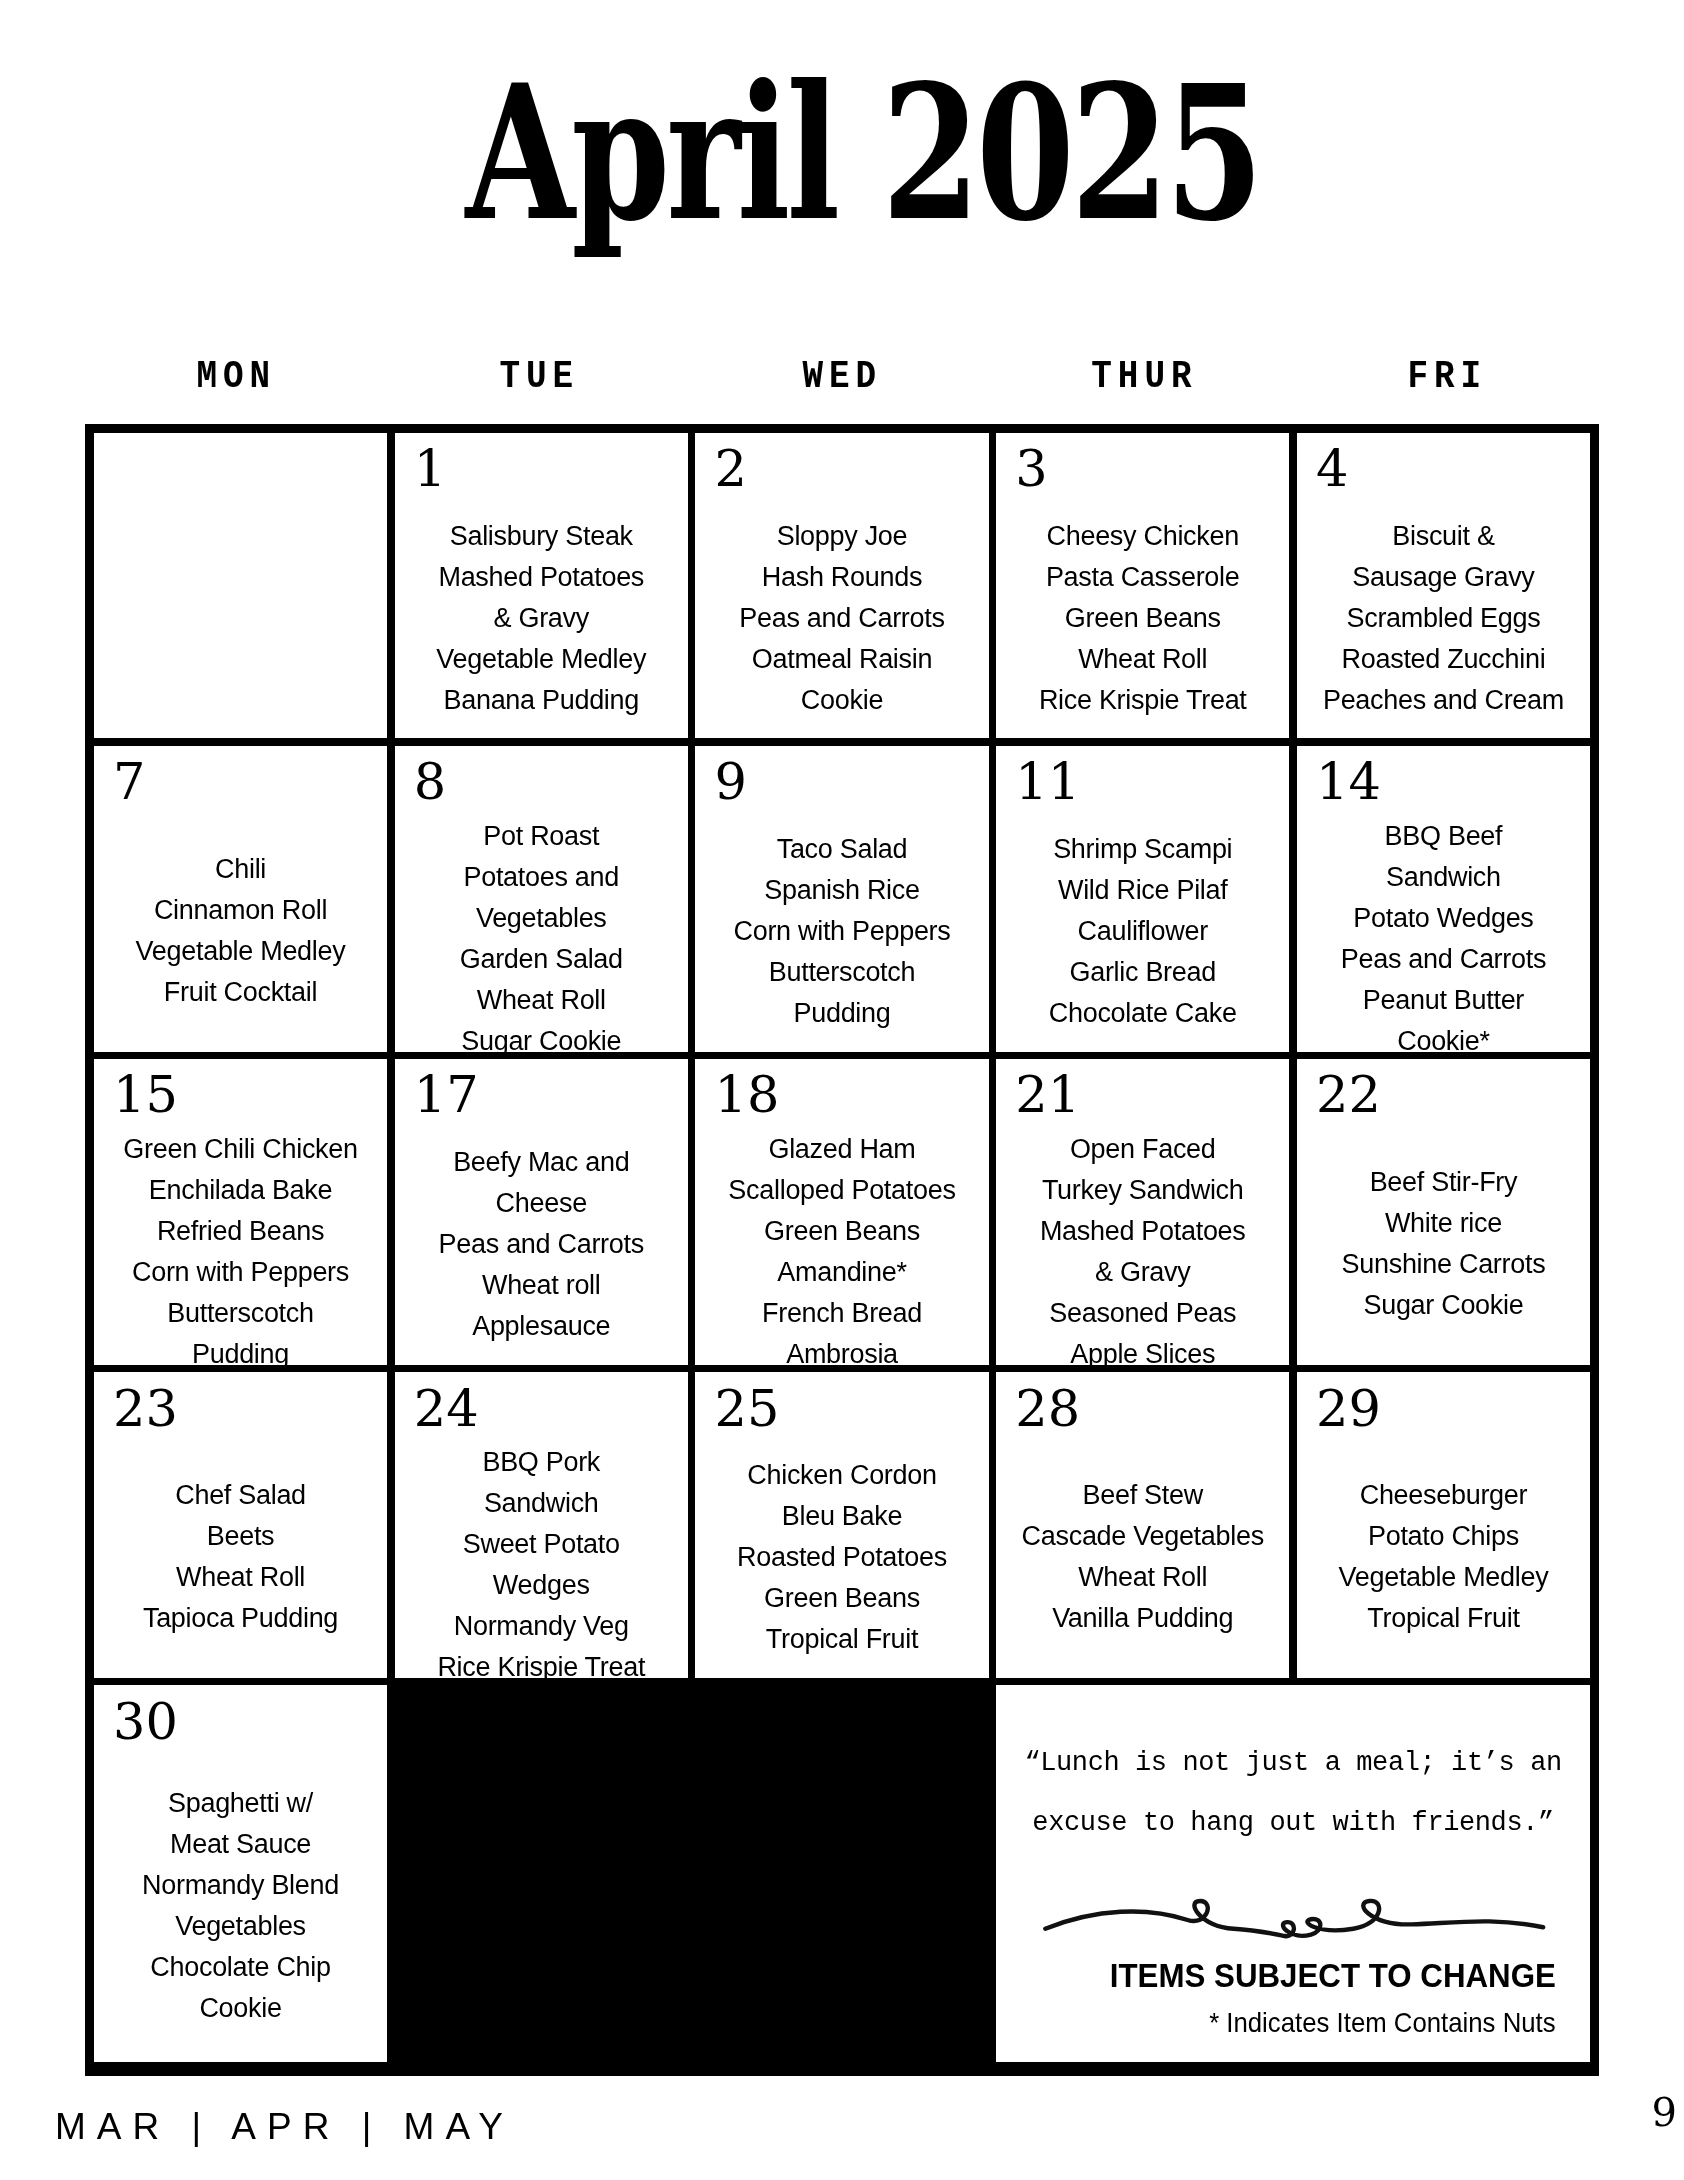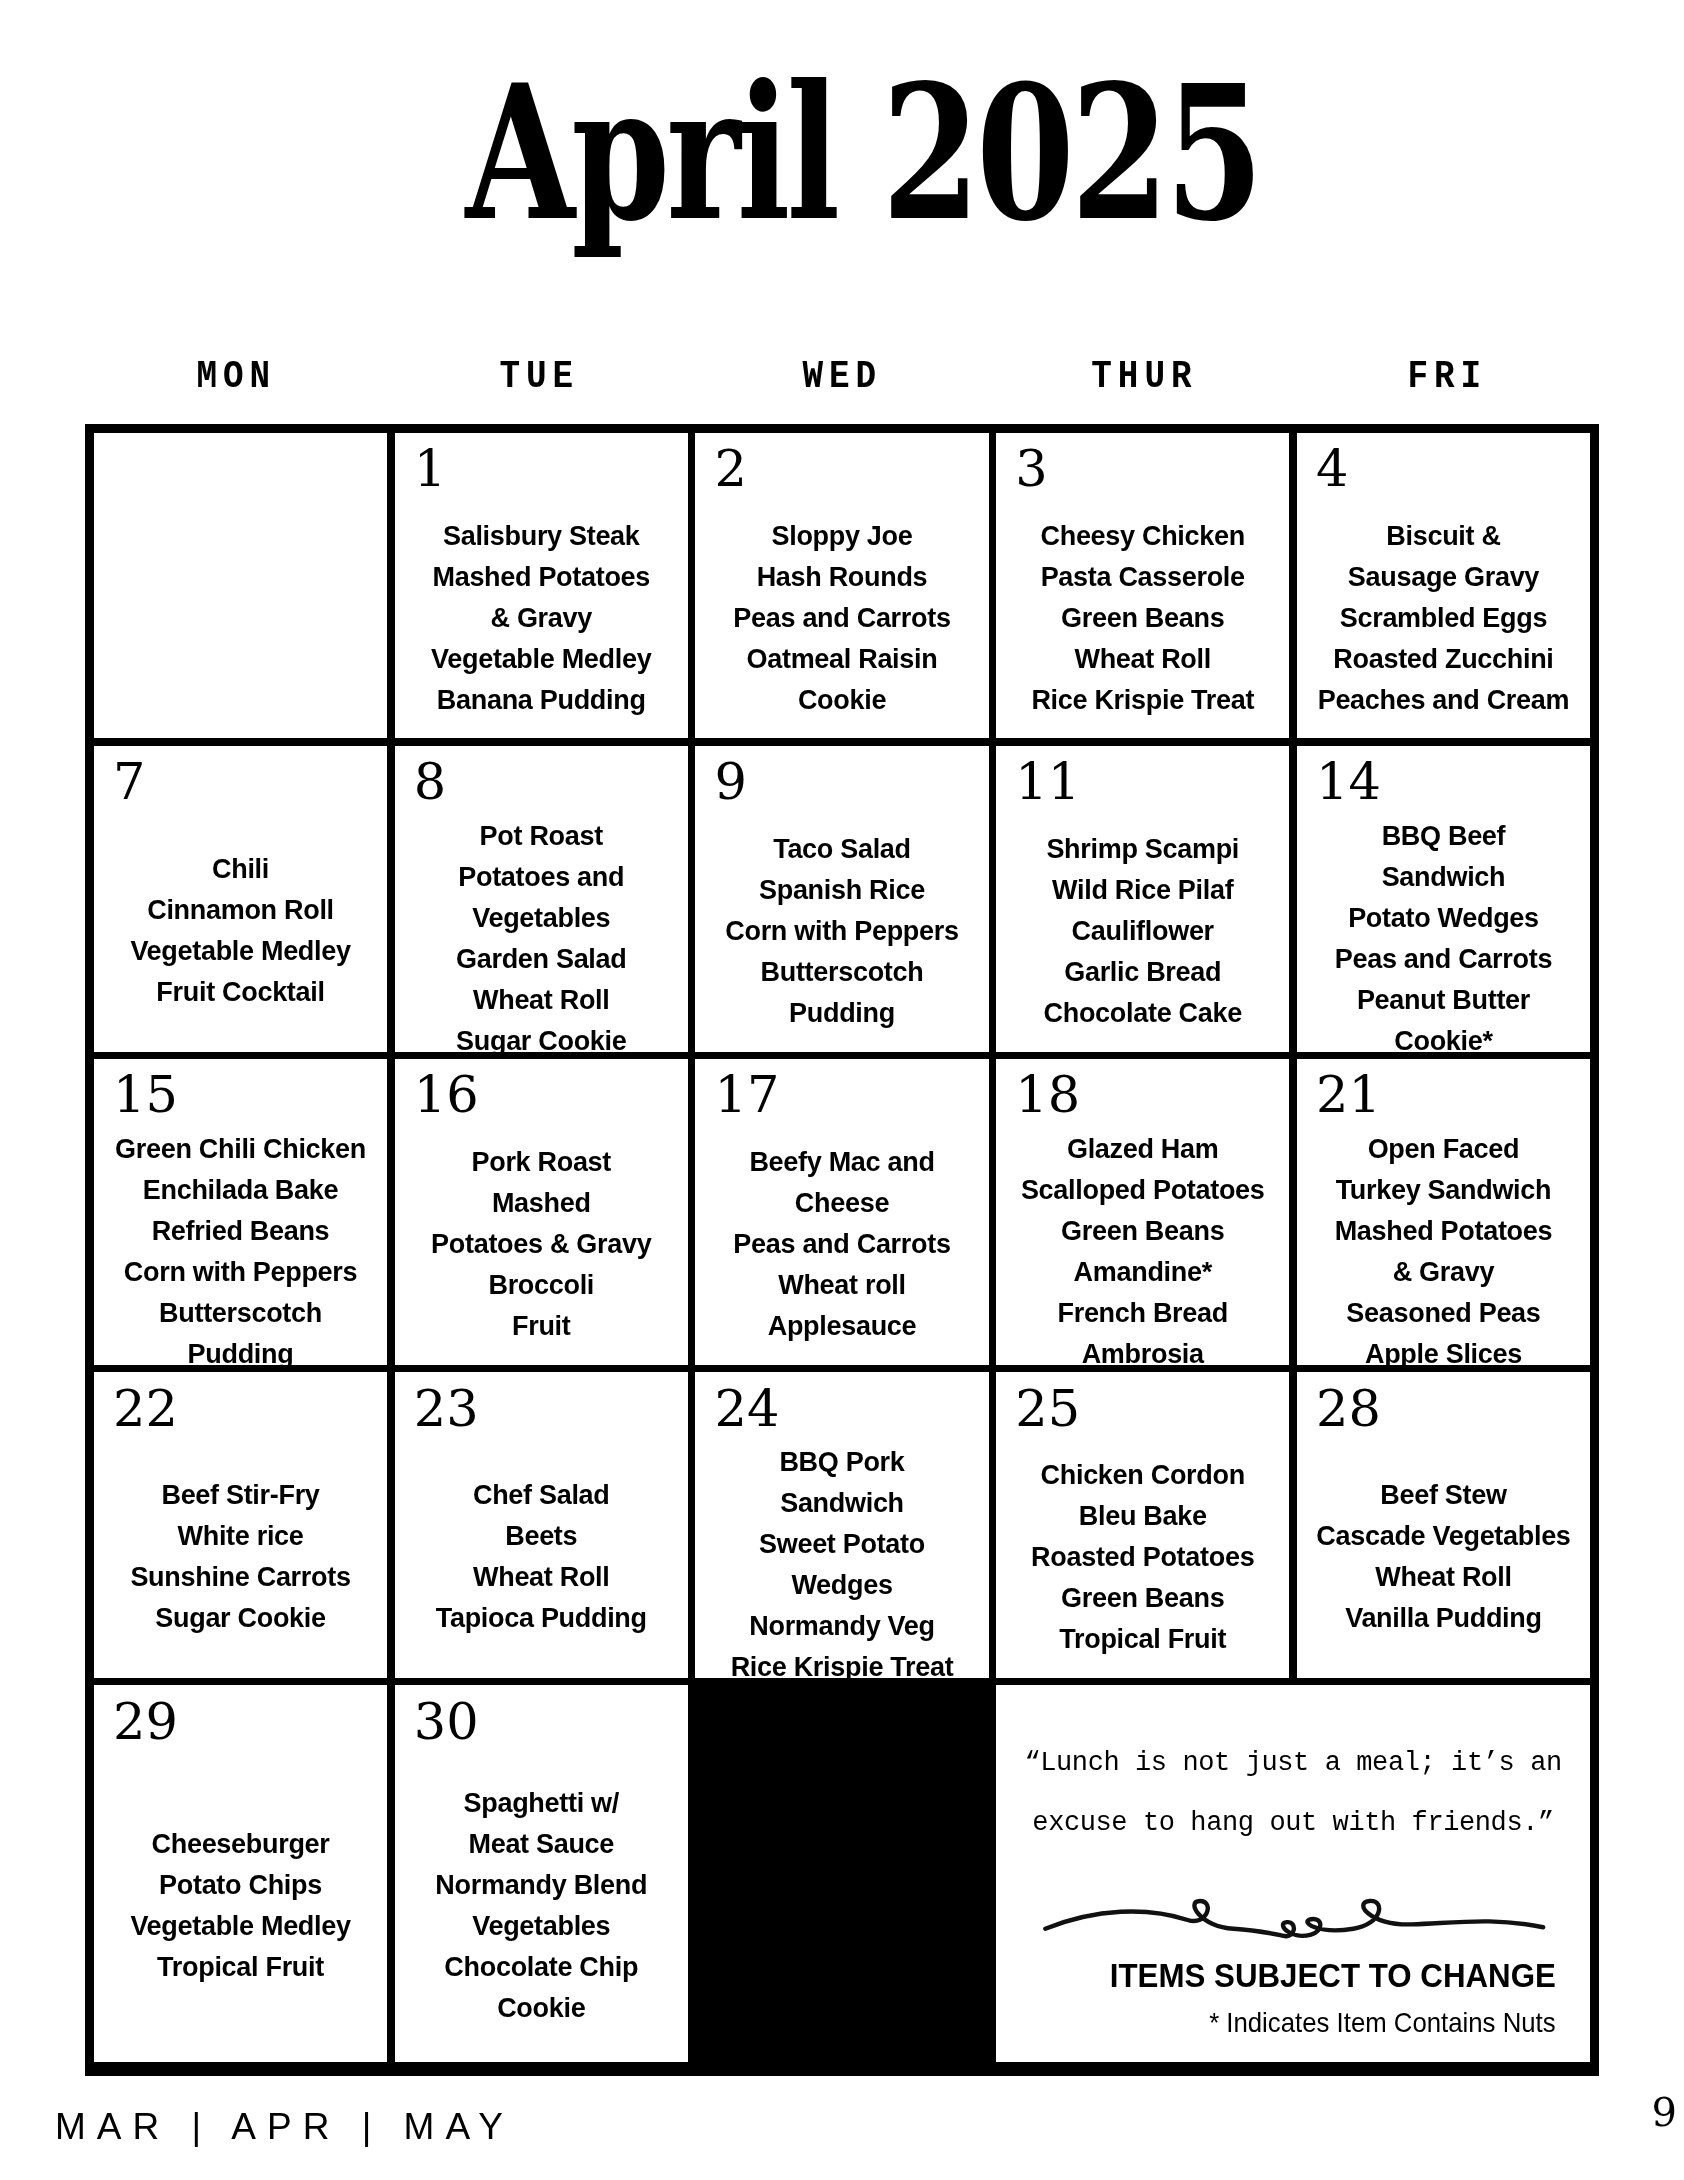--- a/index.html
+++ b/index.html
@@ -23,21 +23,21 @@
     box-sizing:border-box;background:#000;border:9.4px solid #000;border-bottom-width:14.5px;
     display:grid;grid-template-columns:repeat(5,1fr);grid-template-rows:repeat(5,1fr);gap:7.7px;
   }
   .cell{background:#fff;display:flex;flex-direction:column;overflow:hidden;}
   .day-num{
     height:70px;box-sizing:border-box;padding:10.2px 0 0 19px;
     font-family:"DejaVu Serif",serif;font-size:51px;line-height:1;flex:0 0 auto;
   }
   .menu{
     flex:1 1 auto;display:flex;align-items:center;justify-content:center;
-    text-align:center;font-weight:700;font-size:27px;line-height:41px;
+    text-align:center;font-weight:400;font-size:27px;line-height:41px;
     letter-spacing:-0.3px;white-space:pre;padding:0 1.7px 5.1px 1.7px;
   }
   .notes-cell{
     background:#fff;grid-column:4/6;display:flex;flex-direction:column;align-items:center;
     box-sizing:border-box;padding:48px 31px 22px 31px;
   }
   .quote{
     font-family:Liberation Mono, monospace;font-size:27px;line-height:60px;
     text-align:center;white-space:pre;letter-spacing:-0.4px;
   }
@@ -165,28 +165,20 @@
     <div class="cell">
       <div class="day-num">15</div>
       <div class="menu">Green Chili Chicken
 Enchilada Bake
 Refried Beans
 Corn with Peppers
 Butterscotch
 Pudding</div>
     </div>
 
-    <div class="cell">
-      <div class="day-num">16</div>
-      <div class="menu">Pork Roast
-Mashed
-Potatoes &amp; Gravy
-Broccoli
-Fruit</div>
-    </div>
 
     <div class="cell">
       <div class="day-num">17</div>
       <div class="menu">Beefy Mac and
 Cheese
 Peas and Carrots
 Wheat roll
 Applesauce</div>
     </div>
 

